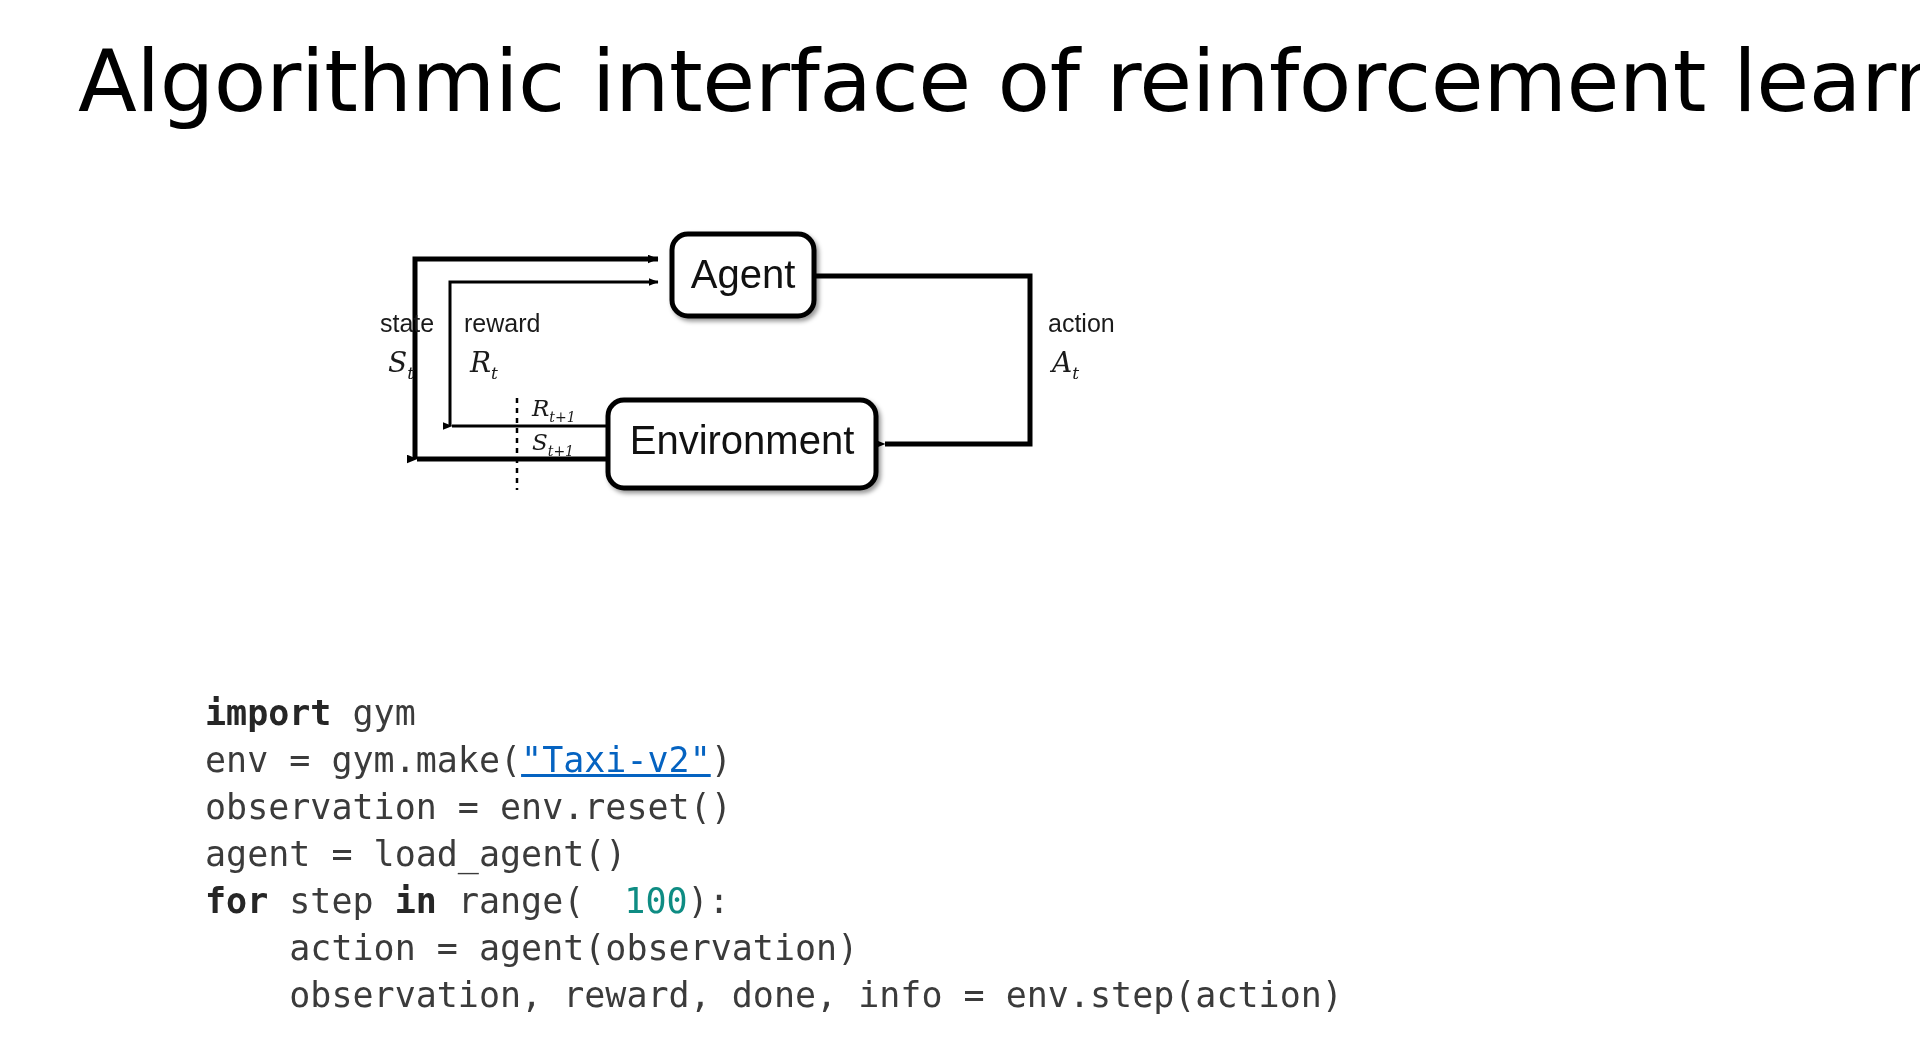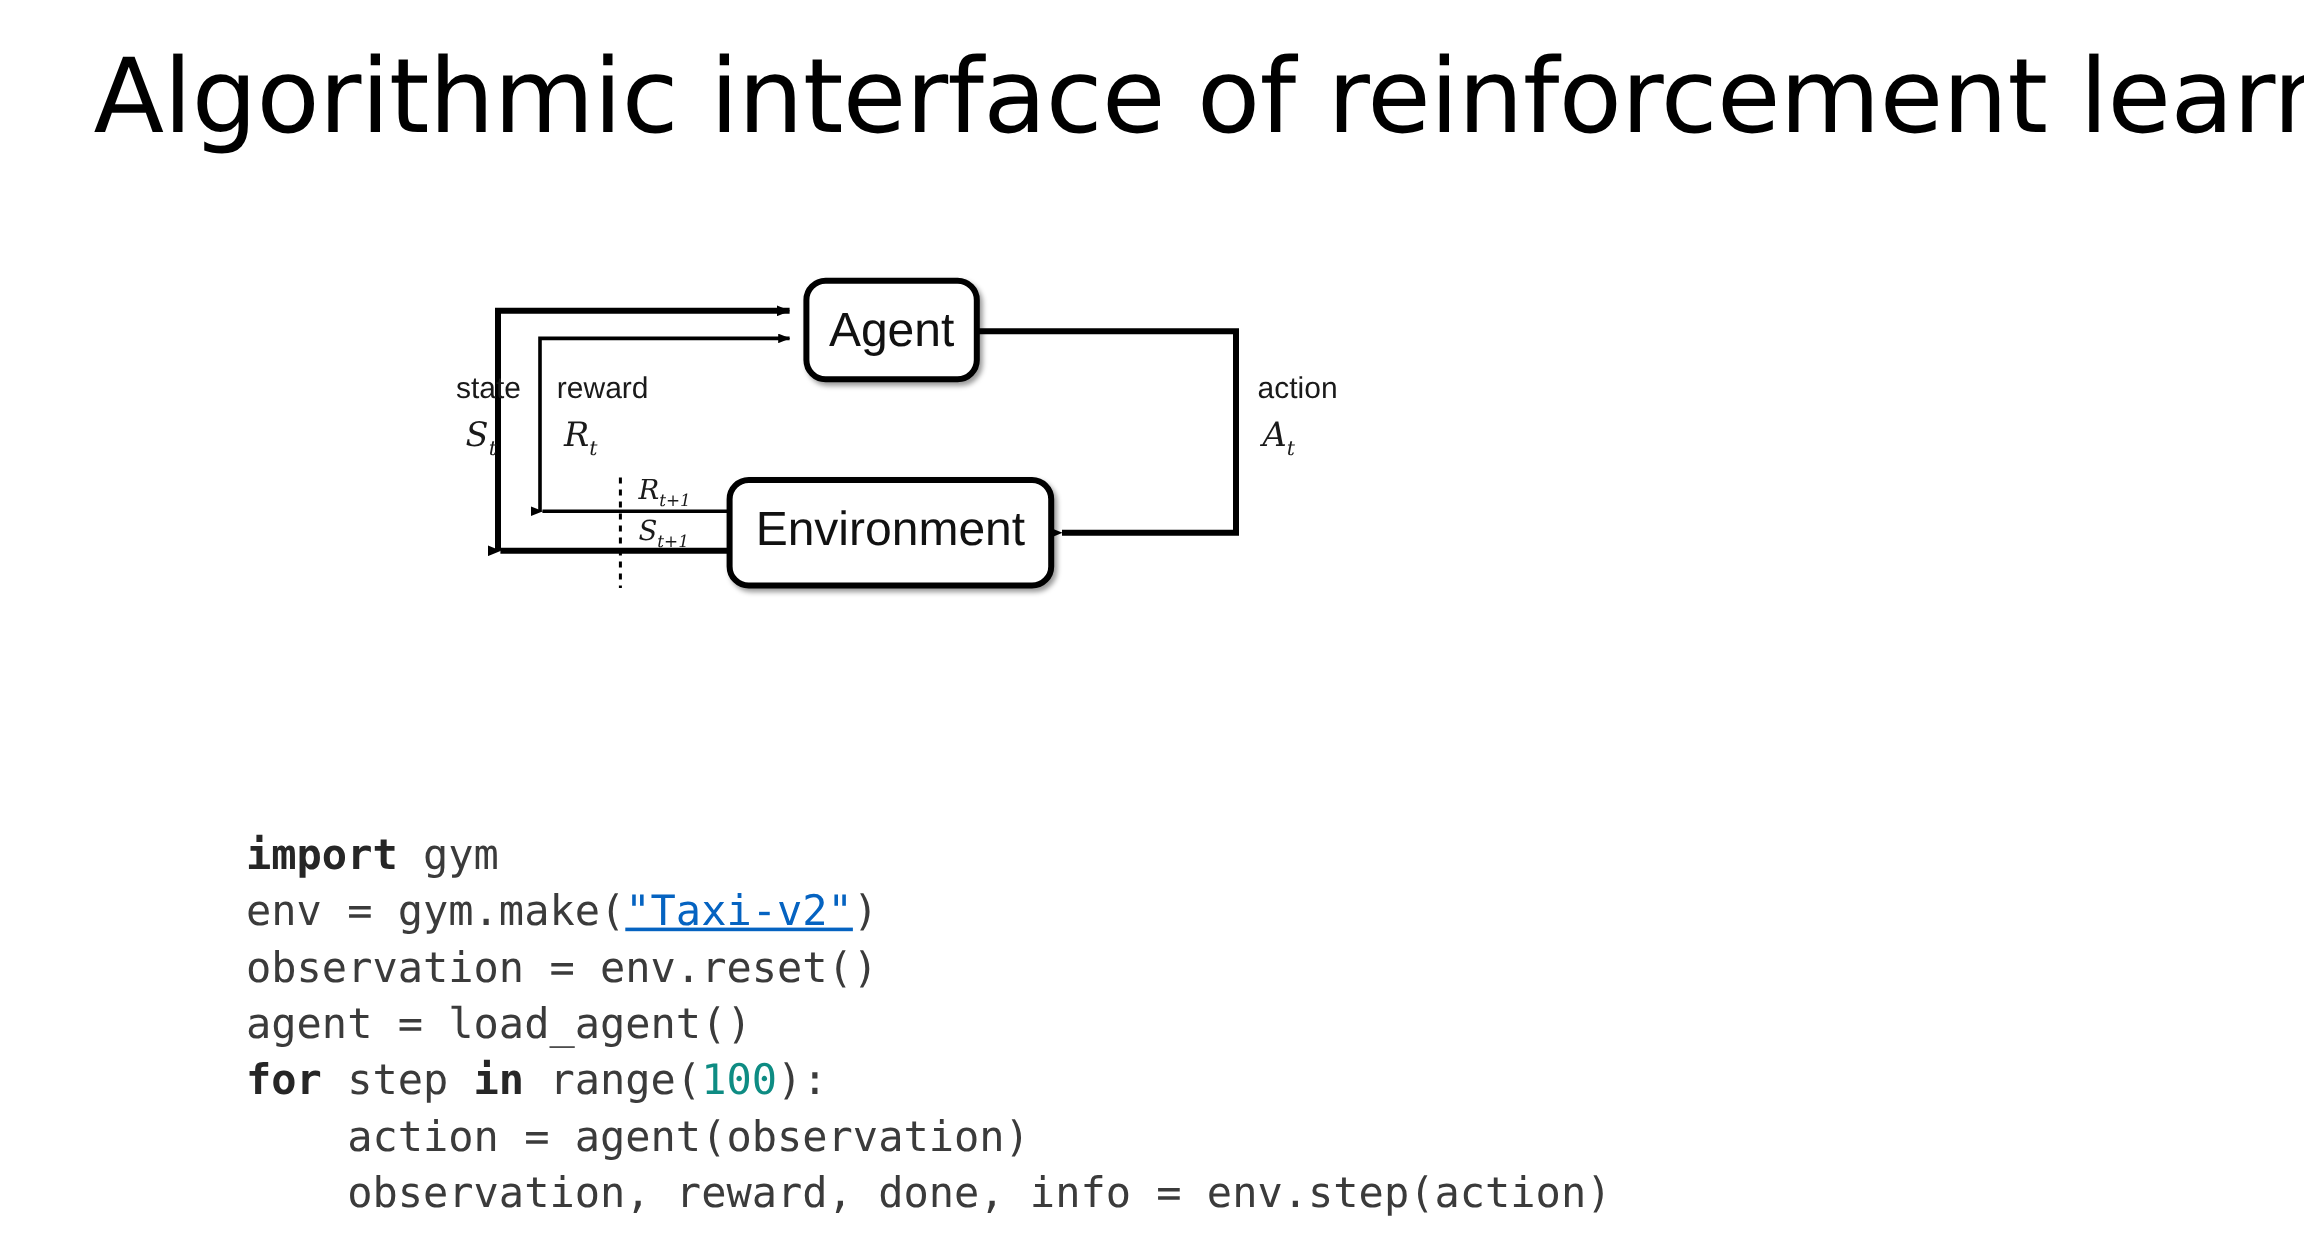--- a/index.html
+++ b/index.html
@@ -82,21 +82,21 @@
     left: 205px;
     top: 690px;
     font-family: "DejaVu Sans Mono", monospace;
     font-size: 35px;
     line-height: 47px;
     color: #3b3b3b;
     white-space: pre;
   }
   #code-block .ln { display: block; white-space: pre; }
   .kw { font-weight: bold; color: #262626; text-align: center; }
-  .num { color: #0e8c83; }
+  .num { color: #0e8c83; margin-left: 40px; }
   .link {
     color: #0563c1;
     text-decoration: underline;
   }
 </style>
 </head>
 <body>
 
 <div id="slide-title">Algorithmic interface of reinforcement learning</div>
 

